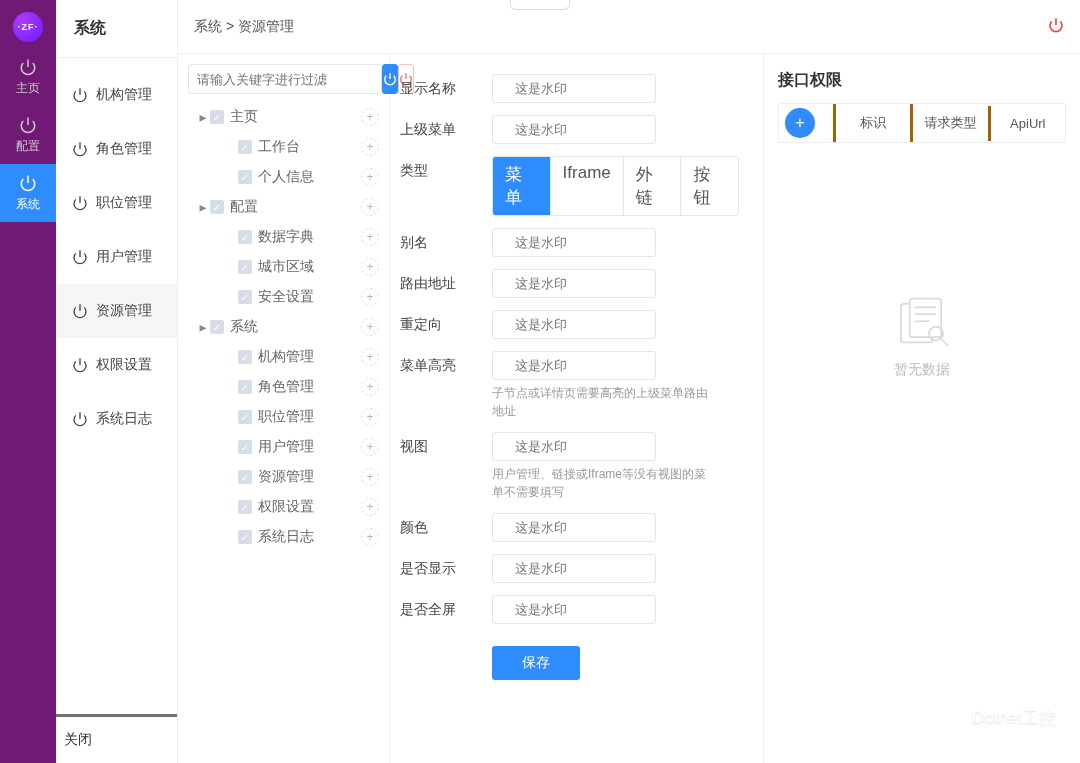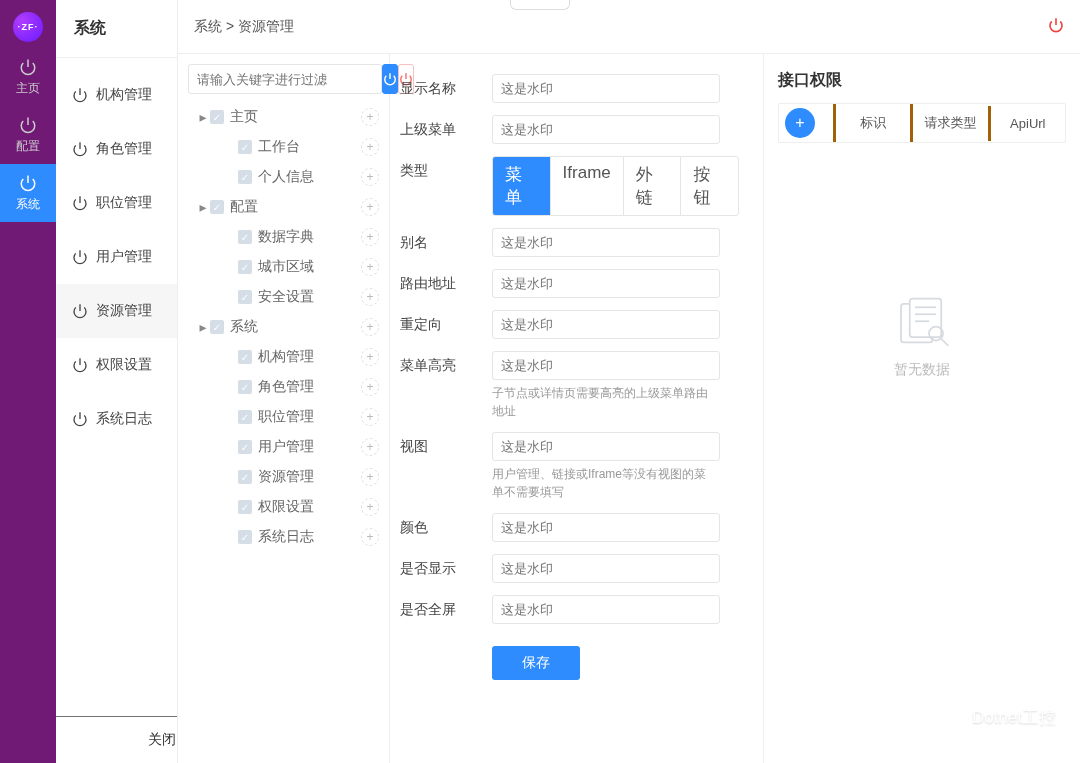--- a/index.html
+++ b/index.html
@@ -12,21 +12,21 @@
 .rail-item.active { background: #2f8cff; color: #fff; }
 .rail-item svg { width: 18px; height: 18px; }
 
 
 .sidebar2 { position: absolute; left: 56px; top: 0; width: 122px; height: 100%; border-right: 1px solid #eee; display: flex; flex-direction: column; }
 .sidebar2 .title { font-size: 16px; font-weight: 600; padding: 18px 18px; border-bottom: 1px solid #eee; }
 .sidebar2 .menu { flex: 1; overflow: auto; padding-top: 10px; }
 .s2-item { display: flex; align-items: center; gap: 8px; padding: 18px 16px; cursor: pointer; color: #444; }
 .s2-item.active { background: #f6f6f6; font-weight: 500; }
 .s2-item svg { width: 16px; height: 16px; }
-.sidebar2 .bottom { border-top: 1px solid #737373; text-align: right; padding: 14px 1px; cursor: pointer; }
+.sidebar2 .bottom { border-top: 3px solid #737373; text-align: left; padding: 14px 8px; cursor: pointer; }
 
 
 .topbar { position: absolute; left: 178px; top: 0; right: 0; height: 54px; border-bottom: 1px solid #eee; display: flex; align-items: center; padding: 0 16px; justify-content: space-between; }
 .breadcrumb { color: #555; }
 .power-red { color: #f53f3f; cursor: pointer; }
 
 
 .main { position: absolute; left: 178px; top: 54px; right: 0; bottom: 0; display: flex; }
 
 
@@ -43,21 +43,21 @@
 .tree-chk::after { content: "✓"; color: #fff; font-size: 10px; }
 .tree-add { margin-left: auto; width: 18px; height: 18px; border: 1px dashed #ddd; border-radius: 50%; display: flex; align-items: center; justify-content: center; color: #bbb; font-size: 12px; cursor: pointer; }
 .tree .lv0 { padding-left: 8px; }
 .tree .lv1 { padding-left: 36px; }
 
 
 .formpanel { flex: 1; border-right: 1px solid #eee; padding: 20px 24px 20px 10px; overflow: auto; }
 .form-row { display: flex; margin-bottom: 12px; }
 .form-label { width: 92px; text-align: left; padding-top: 6px; color: #444; font-size: 14px; }
 .form-ctrl { flex: 1; }
-.form-ctrl input.text { width: 228px; border: 1px solid #e5e5e5; border-radius: 3px; padding: 6px 8px; font-size: 13px; outline: none; color: #888; }
+.form-ctrl input.text { width: 164px; border: 1px solid #e5e5e5; border-radius: 3px; padding: 6px 22px; font-size: 13px; outline: none; color: #888; }
 .hint { font-size: 12px; color: #999; margin-top: 4px; width: 220px; line-height: 1.5; }
 .radio-group { display: flex; border: 1px solid #e5e5e5; border-radius: 3px; overflow: hidden; width: fit-content; }
 .radio-opt { padding: 6px 12px; font-size: 17px; cursor: pointer; color: #555; border-right: 1px solid #e5e5e5; }
 .radio-opt:last-child { border-right: 0; }
 .radio-opt.active { background: #2f8cff; color: #fff; }
 .save-btn { margin-left: 92px; margin-top: 10px; background: #2f8cff; color: #fff; border: 0; border-radius: 3px; padding: 8px 30px; font-size: 14px; cursor: pointer; }
 
 
 .rightpanel { width: 316px; padding: 16px 14px; overflow: auto; }
 .rightpanel .rp-title { font-size: 16px; font-weight: 700; margin-bottom: 12px; }

